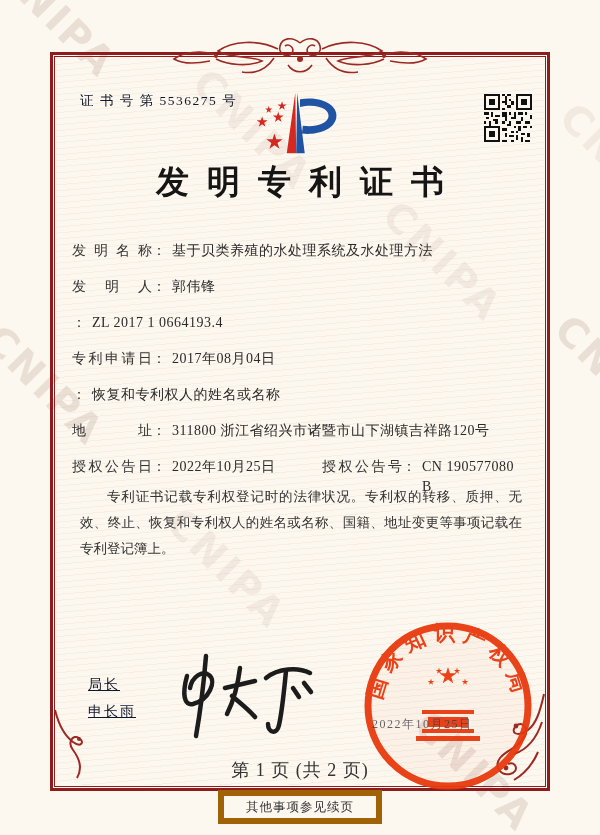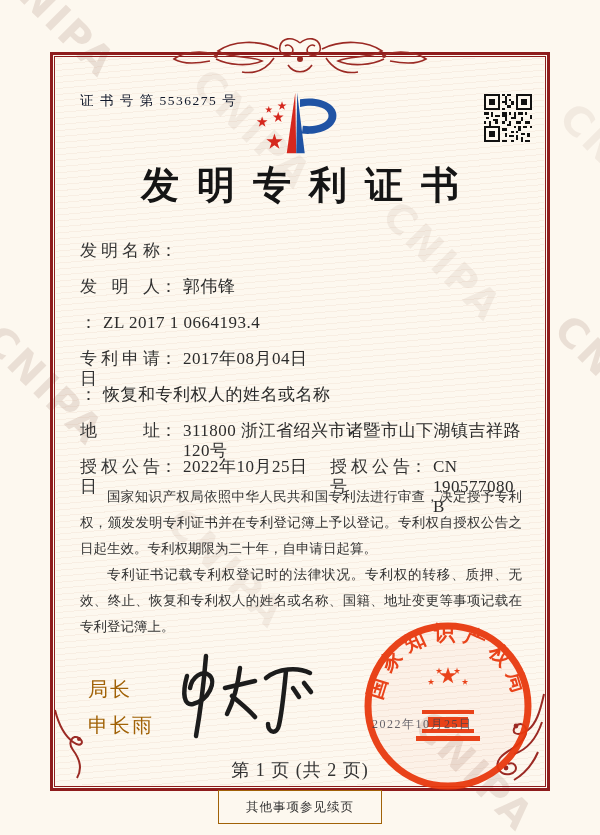--- a/index.html
+++ b/index.html
@@ -38,57 +38,57 @@
   .cf-bl{left:53px;top:706px;width:36px;height:80px;transform:scaleX(-1);}
   
   .cert-no{
     position:absolute;left:80px;top:92px;font-size:13.5px;color:#0f172a;
     letter-spacing:1.5px;
   }
   .logo{position:absolute;left:252px;top:88px;width:96px;height:71px;}
   .qr{position:absolute;left:484px;top:94px;width:48px;height:48px;}
   .title{
     position:absolute;left:0;right:0;top:160px;text-align:center;
-    font-size:38px;font-weight:700;color:#151515;
+    font-size:33px;font-weight:700;color:#151515;
     letter-spacing:18px;padding-left:18px;box-sizing:border-box;
   }
   
-  .fields{position:absolute;left:80px;top:241px;width:442px;font-size:17px;}
+  .fields{position:absolute;left:72px;top:241px;width:442px;font-size:14px;}
   .field-row{display:flex;height:36px;line-height:20px;position:relative;}
   .f-label{
     flex:none;display:inline-block;width:80px;color:#333;
     text-align:justify;text-align-last:justify;
   }
   .f-colon{flex:none;margin-right:6px;color:#333;}
   .f-value{color:#2b2b2b;letter-spacing:0.5px;}
   .grant-right{position:absolute;left:250px;top:0;display:flex;justify-content:center;}
   
   .paras{
     position:absolute;left:80px;top:484px;width:442px;
     font-size:13.5px;line-height:1.92;text-align:justify;color:#333;
   }
   .paras p{margin:0;text-indent:2em;}
   
-  .officer{position:absolute;left:88px;top:676px;font-size:20px;color:#a16207;}
+  .officer{position:absolute;left:88px;top:676px;font-size:14px;color:#0f172a;text-decoration:underline;}
   .officer div{margin-bottom:9px;letter-spacing:2px;}
   .signature{position:absolute;left:168px;top:646px;width:155px;height:98px;}
   
   .seal{position:absolute;left:360px;top:618px;width:176px;height:176px;opacity:0.94;}
   .seal-date{
     position:absolute;left:372px;top:716px;width:170px;
     font-size:12px;color:#3f3f4a;letter-spacing:1.5px;opacity:0.8;
   }
   
   .page-info{
     position:absolute;left:0;right:0;top:758px;text-align:center;
     font-size:18px;letter-spacing:1px;color:#333;
   }
   .cont-box{
     position:absolute;left:218px;top:790px;width:164px;height:34px;
-    border:1px solid #a16207;box-sizing:border-box;
+    border:6px solid #a16207;box-sizing:border-box;
     display:flex;align-items:center;justify-content:center;
     font-size:12.5px;color:#333;letter-spacing:1px;background:#fdf8ef;
   }
 </style>
 </head>
 <body>
 
 <div class="page">
 
   <div class="wm" style="left:-18px;top:-6px;">CNIPA</div>
@@ -219,20 +219,21 @@
         <rect x="18" y="20" width="2" height="1"></rect>
     </g>
   </svg>
 
   <div class="title">发明专利证书</div>
 
   <div class="fields">
     <div class="field-row">
       <span class="f-label">发明名称</span>
         <span class="f-colon">：</span>
+      <span class="f-value">基于贝类养殖的水处理系统及水处理方法</span>
     </div>
     <div class="field-row">
       <span class="f-label">发明人</span>
         <span class="f-colon">：</span>
       <span class="f-value">郭伟锋</span>
     </div>
     <div class="field-row">
         <span class="f-colon">：</span>
       <span class="f-value">ZL 2017 1 0664193.4</span>
     </div>
@@ -256,21 +257,20 @@
       <span class="f-value">2022年10月25日</span>
       <span class="grant-right">
         <span class="f-label">授权公告号</span>
           <span class="f-colon">：</span>
         <span class="f-value">CN 190577080 B</span>
       </span>
     </div>
   </div>
 
   <div class="paras">
-    <p>国家知识产权局依照中华人民共和国专利法进行审查，决定授予专利权，颁发发明专利证书并在专利登记簿上予以登记。专利权自授权公告之日起生效。专利权期限为二十年，自申请日起算。</p>
     <p>专利证书记载专利权登记时的法律状况。专利权的转移、质押、无效、终止、恢复和专利权人的姓名或名称、国籍、地址变更等事项记载在专利登记簿上。</p>
   </div>
 
   <div class="officer">
     <div>局长</div>
     <div>申长雨</div>
   </div>
 
   <svg class="signature" viewBox="0 0 155 98">
     <g stroke="#1c1c1c" stroke-width="4.5" fill="none" stroke-linecap="round">

